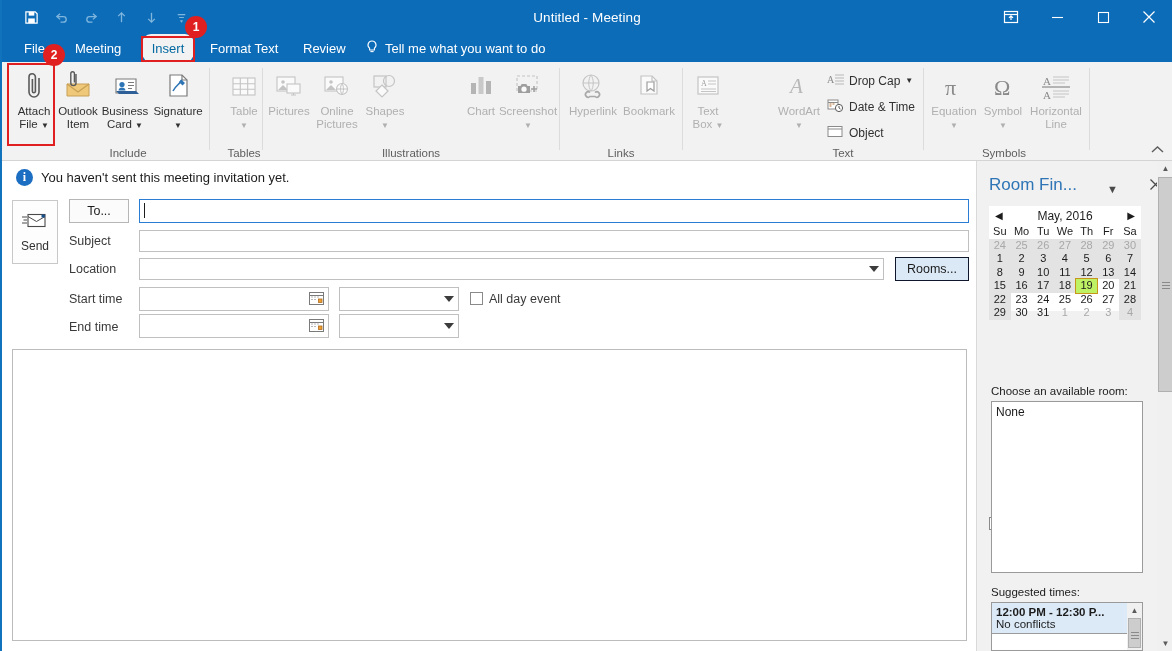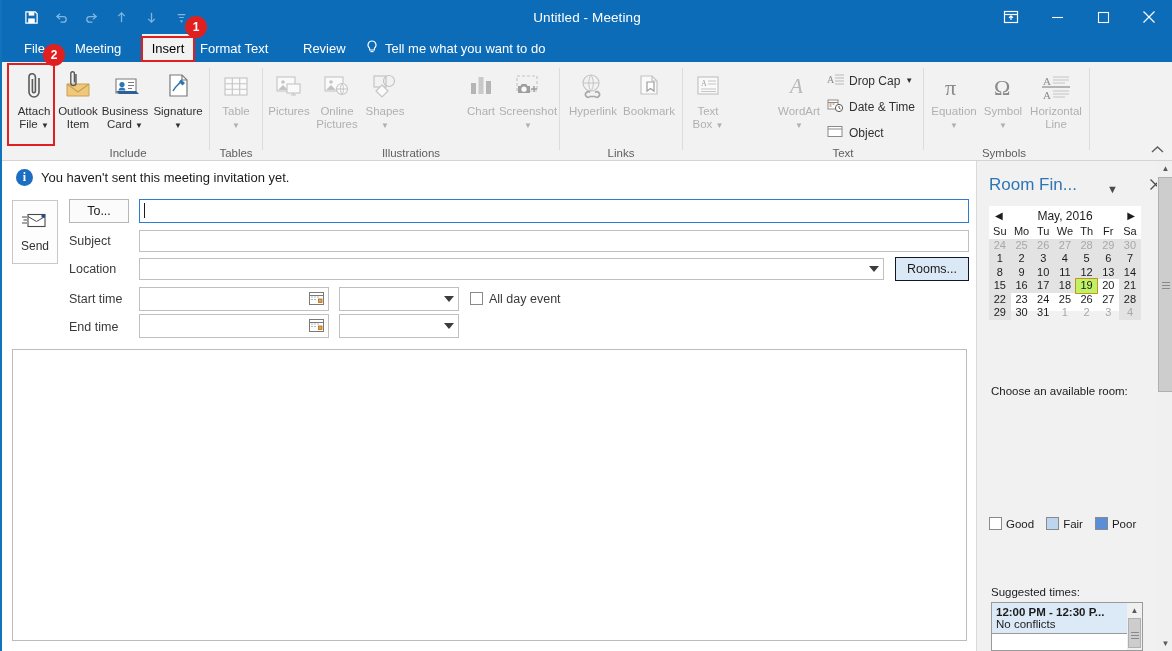--- a/index.html
+++ b/index.html
@@ -41,21 +41,21 @@
   
   .tabstrip {
     position:absolute; left:0; top:34px; width:1170px; height:28px;
     background:#0d6cb8; color:#ffffff;
   }
   .tab {
     position:absolute; top:0; height:28px; display:flex; align-items:center; justify-content:center;
     font-size: 13px; color:#ffffff; padding: 0 9px; white-space:nowrap;
   }
   .tab.active {
-    background:#f2f2f2; color:#000000;
+    background:#f2f2f2; color:#0369a1;border-radius:9px;
   }
   .tellme { position:absolute; top:0; height:28px; display:flex; align-items:center; gap:7px; font-size:13px; color:#fff; }
 
   
   .ribbon {
     position:absolute; left:0; top:62px; width:1170px; height:99px;
     background:#f2f2f2; border-bottom:1px solid #d4d4d4;
   }
   .grp { position:absolute; top:0; height:99px; }
   .grp-label {
@@ -260,21 +260,21 @@
             <path d="M1.5 1.5 12.5 12.5M12.5 1.5 1.5 12.5" stroke="#fff" stroke-width="1.2"></path>
           </svg>
       </div>
     </div>
   </div>
 
   <div class="tabstrip">
     <div class="tab" style="left:13px;">File</div>
     <div class="tab" style="left:64px;">Meeting</div>
     <div class="tab active" style="left:140px;width:52px;">Insert</div>
-    <div class="tab" style="left:189px;">Format Text</div>
+    <div class="tab" style="left:199px;">Format Text</div>
     <div class="tab" style="left:292px;">Review</div>
     <div class="tellme" style="left:364px;">
       <span>
         <svg width="12" height="14" viewBox="0 0 12 14">
             <path d="M6 1a4 4 0 0 0-2.4 7.2V10h4.8V8.2A4 4 0 0 0 6 1z" fill="none" stroke="#fff" stroke-width="1.1"></path>
             <path d="M4.4 11.6h3.2" stroke="#fff" stroke-width="1.1"></path>
           </svg>
       </span>
       <span>Tell me what you want to do</span>
     </div>
@@ -329,21 +329,21 @@
           </svg>
         </div>
         <div class="cap">Signature</div>
         <div class="cap"><span class="caret">▼</span></div>
       </div>
 
       <div class="grp-label" style="left:44px;width:160px;">Include</div>
     </div>
     <div class="grp-sep" style="left:207px;"></div>
 
-    <div class="grp" style="left:208px;width:52px;">
+    <div class="grp" style="left:216px;width:52px;">
       <div class="bigbtn dis" style="left:0px;">
         <div class="ico">
           <svg width="28" height="30" viewBox="0 0 28 30">
             <rect x="3" y="6" width="22" height="17" fill="#fafafa" stroke="#c4c4c4" stroke-width="1.1"></rect>
             <path d="M3 11.7h22M3 17.3h22M10.3 6v17M17.7 6v17" stroke="#c4c4c4" stroke-width="1.1"></path>
           </svg>
         </div>
         <div class="cap">Table</div>
         <div class="cap"><span class="caret">▼</span></div>
       </div>
@@ -705,20 +705,23 @@
     <div class="legend">
       <span class="sw" style="background: rgb(255, 255, 255);"></span>
       <span>Good</span>
       <span class="sw" style="margin-left: 8px; background: rgb(188, 214, 240);"></span>
       <span>Fair</span>
       <span class="sw" style="margin-left: 8px; background: rgb(90, 143, 216);"></span>
       <span>Poor</span>
     </div>
 
     <div class="rf-lbl" style="left:14px;top:224px;">Choose an available room:</div>
+    <div class="rf-list" style="left:14px;top:240px;width:152px;height:172px;">
+      <div class="item">None</div>
+    </div>
 
     <div class="rf-lbl" style="left:14px;top:425px;">Suggested times:</div>
     <div class="rf-list" style="left:14px;top:441px;width:152px;height:49px;overflow:hidden;">
       <div class="sug-item" style="left:0;top:0;width:135px;padding:3px 4px;">
         <div class="t1">12:00 PM - 12:30 P...</div>
         <div class="t2">No conflicts</div>
       </div>
 
       <div class="sb" style="right:0;top:0;width:15px;height:47px;">
         <div class="sb-arrow" style="top:0;">▲</div>

